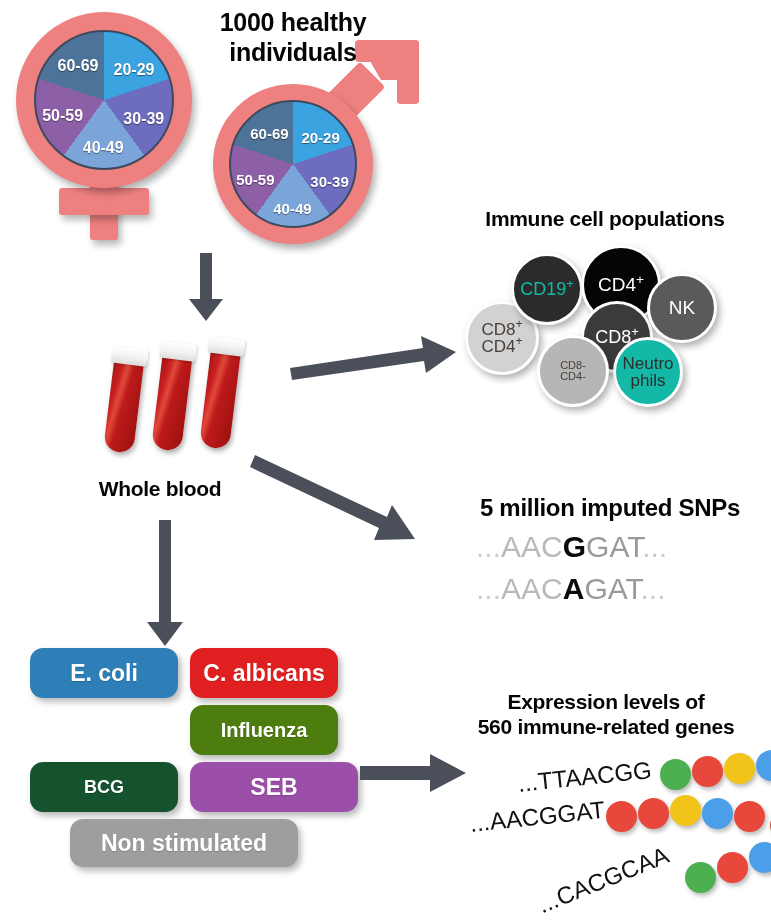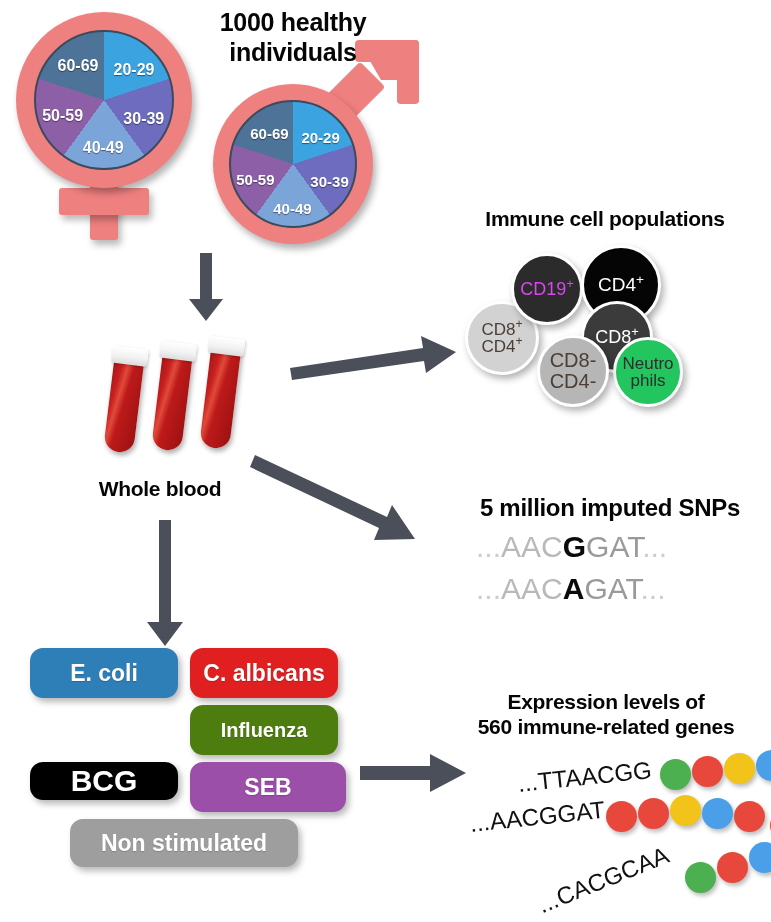--- a/index.html
+++ b/index.html
@@ -167,33 +167,36 @@
 <svg class="arrowsvg" style="left:140px;top:520px;" width="50" height="130" viewBox="0 0 50 130">
   <path d="M19 0 L31 0 L31 102 L43 102 L25 126 L7 102 L19 102 Z" fill="#4a4f5a"></path>
 </svg>
 
 <div class="ttl abs" style="left:450px;top:207px;width:310px;font-size:21px;">Immune cell populations</div>
 
 <div class="abs" style="left:465px;top:245px;width:290px;height:165px;">
   <div class="cell" style="left:0px;top:56px;width:74px;height:74px;background:#d2d2d2;color:#4a4038;font-size:17px;">
     <span>CD8<sup>+</sup><br>CD4<sup>+</sup></span>
   </div>
-  <div class="cell" style="left:46px;top:8px;width:72px;height:72px;background:#2b2b2b;color:#d946ef;font-size:18px;">
+  <div class="cell" style="left:46px;top:8px;width:72px;height:72px;background:#2b2b2b;color:#14b8a6;font-size:18px;">
     <span>CD19<sup>+</sup></span>
   </div>
   <div class="cell" style="left:116px;top:0px;width:80px;height:80px;background:#050505;color:#ffffff;font-size:19px;">
     <span>CD4<sup>+</sup></span>
   </div>
   <div class="cell" style="left:116px;top:56px;width:72px;height:72px;background:#3b3b3b;color:#ffffff;font-size:18px;">
     <span>CD8<sup>+</sup></span>
   </div>
-  <div class="cell" style="left:148px;top:92px;width:70px;height:70px;background:#22c55e;color:#2e2e2e;font-size:17px;">
+  <div class="cell" style="left:182px;top:28px;width:70px;height:70px;background:#5a5a5a;color:#ffffff;font-size:19px;">
+    <span>NK</span>
+  </div>
+  <div class="cell" style="left:148px;top:92px;width:70px;height:70px;background:#14b8a6;color:#2e2e2e;font-size:17px;">
     <span>Neutro<br>phils</span>
   </div>
-  <div class="cell" style="left:72px;top:90px;width:72px;height:72px;background:#b6b6b6;color:#4a4038;font-size:20px;">
+  <div class="cell" style="left:72px;top:90px;width:72px;height:72px;background:#b6b6b6;color:#4a4038;font-size:11px;">
     <span>CD8-<br>CD4-</span>
   </div>
 </div>
 
 <div class="ttl abs" style="left:460px;top:494px;width:300px;font-size:24px;">5 million imputed SNPs</div>
 
 <div class="abs" style="left:470px;top:530px;width:290px;height:90px;">
   <div class="snpline" style="left:6px;top:0px;font-size:30px;filter:blur(0.35px);">
     <span class="dots">...</span><span class="f">AAC</span><span class="hl">G</span><span class="m">GAT</span><span class="dots">...</span>
   </div>
@@ -205,24 +208,24 @@
 <div class="abs" style="left:30px;top:648px;width:310px;height:215px;">
   <div class="pill" style="left:0px;top:0px;width:148px;height:50px;background:#2e7eb8;font-size:23px;">
     <span>E. coli</span>
   </div>
   <div class="pill" style="left:160px;top:0px;width:148px;height:50px;background:#e02020;font-size:23px;">
     <span>C. albicans</span>
   </div>
   <div class="pill" style="left:160px;top:57px;width:148px;height:50px;background:#4d7c0f;font-size:20px;">
     <span>Influenza</span>
   </div>
-  <div class="pill" style="left:0px;top:114px;width:148px;height:38px;background:#000000;font-size:30px;">
+  <div class="pill" style="left:0px;top:114px;width:148px;height:50px;background:#14532d;font-size:18px;">
     <span>BCG</span>
   </div>
-  <div class="pill" style="left:160px;top:114px;width:156px;height:50px;background:#9b4fa8;font-size:23px;">
+  <div class="pill" style="left:160px;top:114px;width:168px;height:50px;background:#9b4fa8;font-size:23px;">
     <span>SEB</span>
   </div>
   <div class="pill" style="left:40px;top:171px;width:228px;height:48px;background:#9e9e9e;font-size:23px;">
     <span>Non stimulated</span>
   </div>
 </div>
 
 <svg class="arrowsvg" style="left:360px;top:752px;" width="110" height="44" viewBox="0 0 110 44">
   <path d="M0 14 L70 14 L70 2 L106 21 L70 40 L70 28 L0 28 Z" fill="#4a4f5a"></path>
 </svg>

